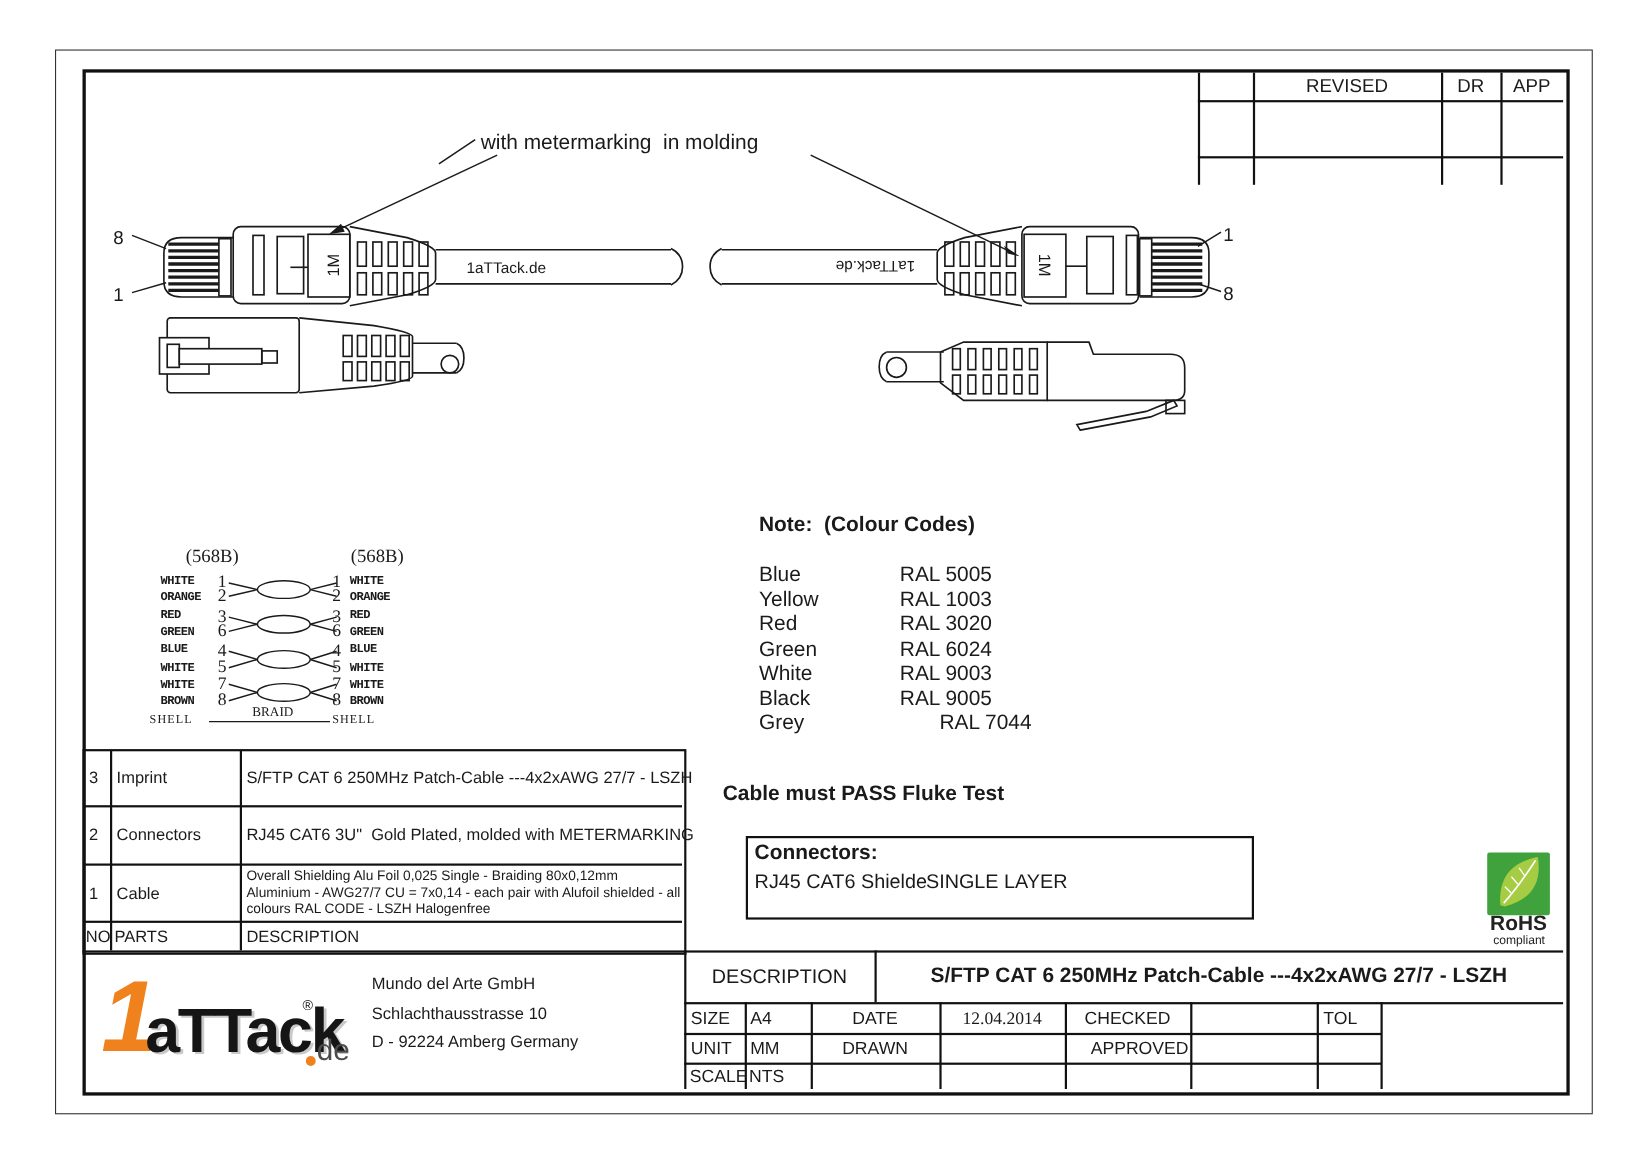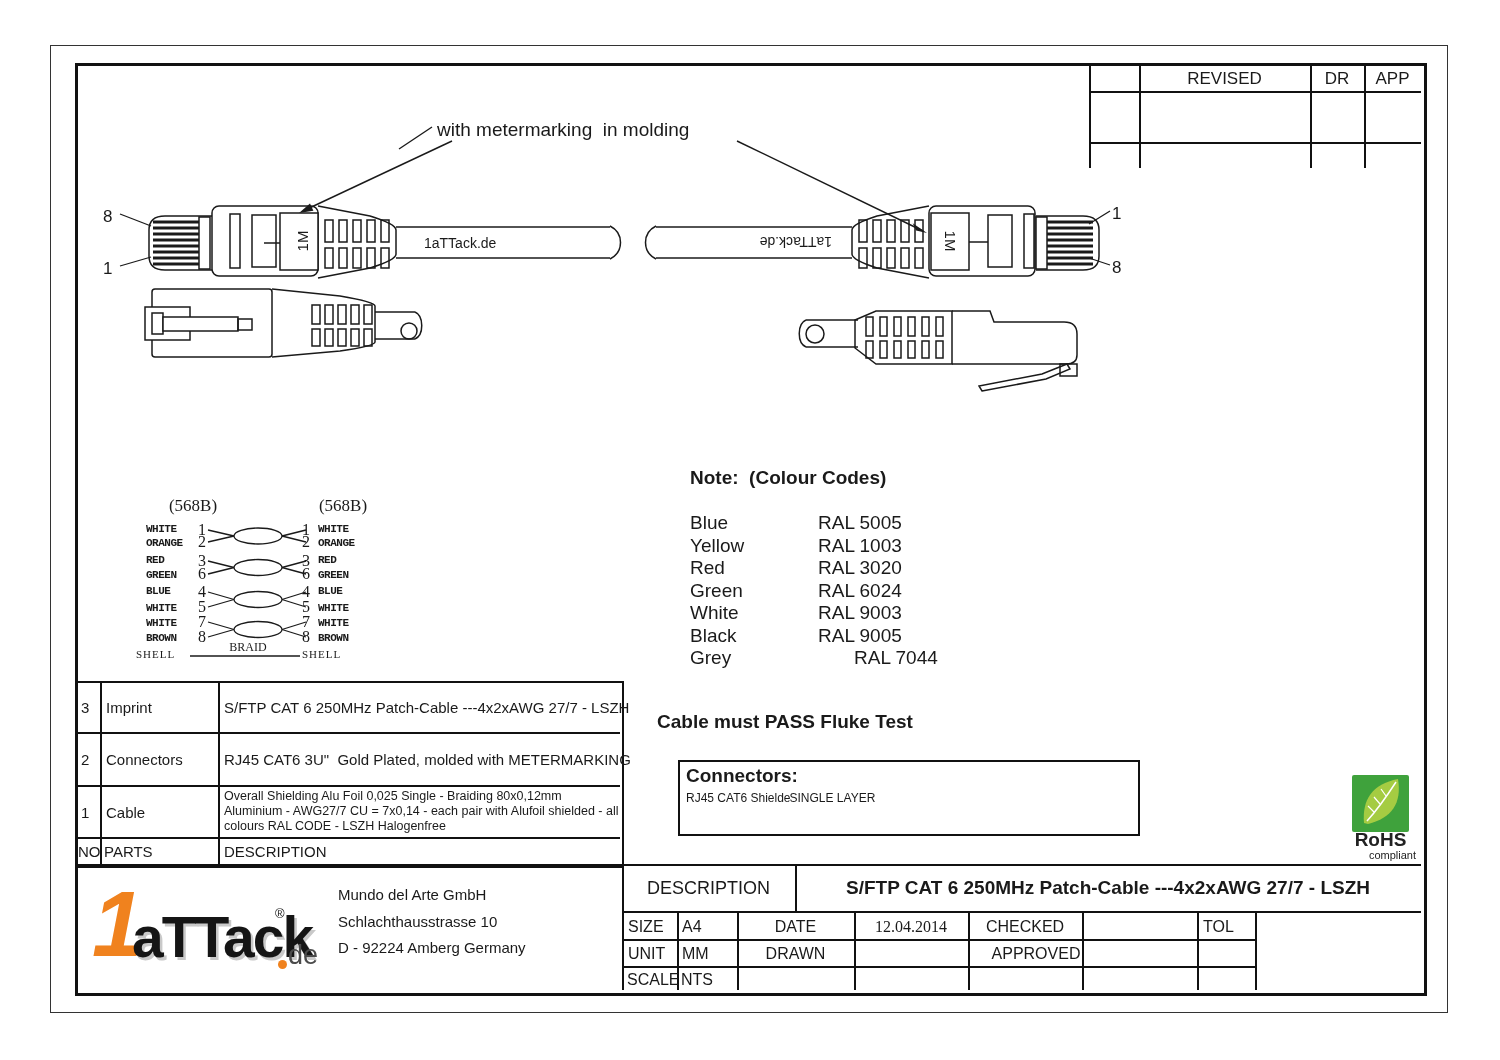--- a/index.html
+++ b/index.html
@@ -26,21 +26,21 @@
   .w-hdr{position:absolute;font-family:"Liberation Serif",serif;font-size:17px;width:64px;text-align:center;}
   .w-shell{position:absolute;font-family:"Liberation Serif",serif;font-size:11px;letter-spacing:1px;}
   .w-braid{position:absolute;font-family:"Liberation Serif",serif;font-size:12px;width:56px;text-align:center;}
   svg text{font-family:"Liberation Sans",sans-serif;fill:#1a1a1a;}
   .logo-one{position:absolute;left:0;top:-6px;font-size:92px;line-height:92px;font-weight:bold;font-style:italic;color:#f0821e;}
   .logo-attack{position:absolute;left:40px;top:24px;font-size:57px;line-height:58px;font-weight:bold;letter-spacing:-2px;color:#151515;text-shadow:2.5px 2.5px 0 #c9c9c9;}
   .logo-reg{position:absolute;left:183px;top:22px;font-size:13px;color:#151515;}
   .logo-de{position:absolute;left:196px;top:56px;font-size:27px;color:#4b4b4b;}
   .logo-dot{position:absolute;left:186px;top:76px;width:9px;height:9px;border-radius:50%;background:#f0821e;}
   .rohs-line1{position:absolute;left:0;top:55px;width:57px;text-align:center;font-size:19px;font-weight:bold;color:#222;line-height:20px;}
-  .rohs-line2{position:absolute;left:-6px;top:74px;width:70px;text-align:right;font-size:11px;color:#222;line-height:12px;}
+  .rohs-line2{position:absolute;left:-6px;top:74px;width:70px;text-align:center;font-size:11px;color:#222;line-height:12px;}
 </style>
 </head>
 <body>
 
 <div class="page">
 
   <div class="frame-outer"></div>
   <div class="frame-inner"></div>
 
   <svg class="abs" style="left:0;top:0;" width="1500" height="1060" viewBox="0 0 1500 1060" fill="none" stroke="#1a1a1a" stroke-width="1.5">
@@ -307,21 +307,21 @@
     <div class="t f19" style="left:690px;top:625px;">Black</div>
     <div class="t f19" style="left:818px;top:625px;">RAL 9005</div>
     <div class="t f19" style="left:690px;top:647px;">Grey</div>
     <div class="t f19" style="left:818px;top:647px;margin-left:36px;">RAL 7044</div>
   </div>
 
   <div class="t f19 b" style="left:657px;top:711px;">Cable must PASS Fluke Test</div>
 
   <div class="abs" style="left:678px;top:760px;width:458px;height:72px;border:2px solid #111;">
     <div class="t f19 b" style="left:6px;top:3px;">Connectors:</div>
-    <div class="t" style="left:6px;top:29px;font-size:12px;">
+    <div class="t" style="left:6px;top:29px;font-size:18px;">
       <span>RJ45 CAT6 Shielde</span><span style="margin-left:-1px;">SINGLE LAYER</span>
     </div>
   </div>
 
   <div>
     <div class="abs" style="left:75px;top:681px;width:545px;height:183px;border:2px solid #111;"></div>
     <div class="hl" style="left:76px;top:732px;width:544px;"></div>
     <div class="hl" style="left:76px;top:785px;width:544px;"></div>
     <div class="hl" style="left:76px;top:837px;width:544px;"></div>
     <div class="vl" style="left:100px;top:682px;height:182px;"></div>

